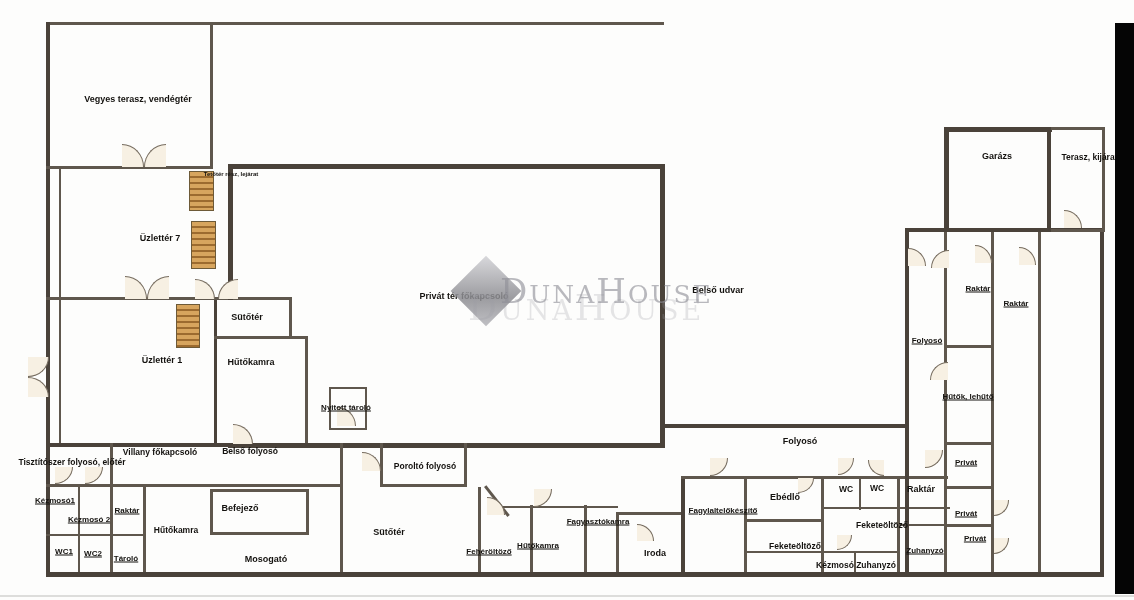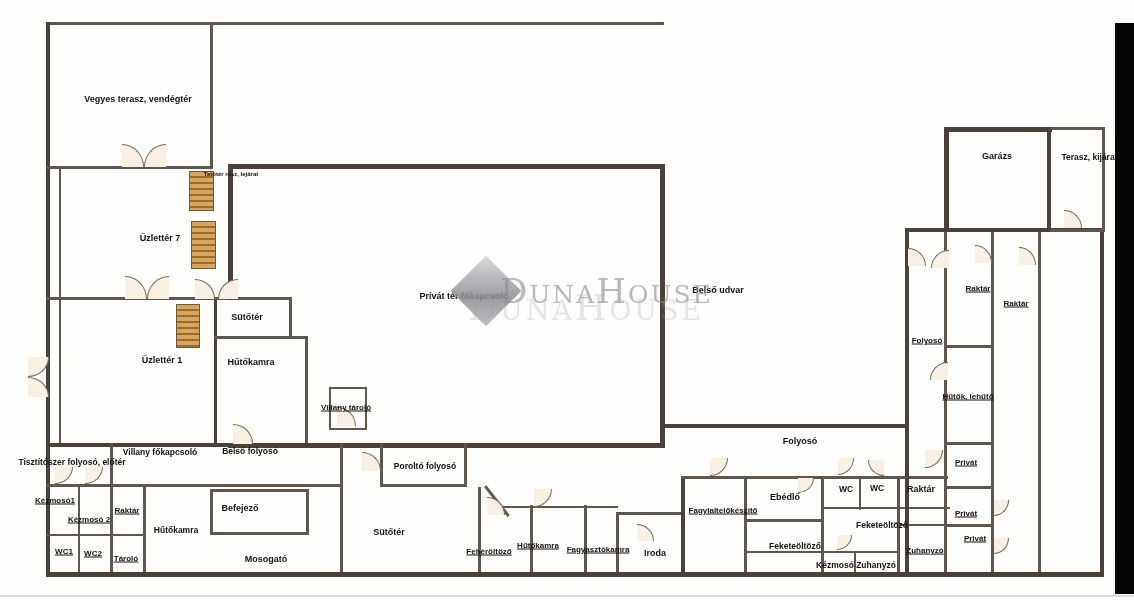--- a/index.html
+++ b/index.html
@@ -162,40 +162,40 @@
   <i class="stairs" style="left:189px;top:171px;width:23px;height:38px"></i>
   <i class="stairs" style="left:191px;top:221px;width:23px;height:46px"></i>
   <i class="stairs" style="left:176px;top:304px;width:22px;height:42px"></i>
 
   <span class="lb" style="left:138px;top:99px">Vegyes terasz, vendégtér</span>
   <span class="lb s6" style="left:231px;top:174px">Tetőtér rész, lejárat</span>
   <span class="lb" style="left:160px;top:238px">Üzlettér 7</span>
   <span class="lb" style="left:247px;top:317px">Sütőtér</span>
   <span class="lb" style="left:162px;top:360px">Üzlettér 1</span>
   <span class="lb" style="left:251px;top:362px">Hűtőkamra</span>
-  <span class="lb s8" style="left:346px;top:407px">Villany tároló</span>
+  <span class="lb s8" style="left:346px;top:407px">Nyitott tároló</span>
   <span class="lb" style="left:464px;top:296px">Privát tér főkapcsoló</span>
   <span class="lb" style="left:718px;top:290px">Belső udvar</span>
   <span class="lb s85" style="left:160px;top:452px">Villany főkapcsoló</span>
   <span class="lb s85" style="left:250px;top:451px">Belső folyosó</span>
   <span class="lb s85" style="left:72px;top:462px">Tisztítószer folyosó, előtér</span>
   <span class="lb s85" style="left:425px;top:466px">Poroltó folyosó</span>
   <span class="lb s8" style="left:55px;top:500px">Kézmosó1</span>
   <span class="lb s8" style="left:89px;top:519px">Kézmosó 2</span>
   <span class="lb s8" style="left:127px;top:510px">Raktár</span>
   <span class="lb s85" style="left:176px;top:530px">Hűtőkamra</span>
   <span class="lb" style="left:240px;top:508px">Befejező</span>
   <span class="lb s8" style="left:64px;top:551px">WC1</span>
   <span class="lb s8" style="left:93px;top:553px">WC2</span>
   <span class="lb s8" style="left:126px;top:558px">Tároló</span>
   <span class="lb" style="left:266px;top:559px">Mosogató</span>
   <span class="lb" style="left:389px;top:532px">Sütőtér</span>
   <span class="lb s8" style="left:489px;top:551px">Fehéröltöző</span>
   <span class="lb s8" style="left:538px;top:545px">Hűtőkamra</span>
-  <span class="lb s8" style="left:598px;top:549px">Fagyasztókamra</span>
+  <span class="lb s8" style="left:598px;top:521px">Fagyasztókamra</span>
   <span class="lb" style="left:655px;top:553px">Iroda</span>
   <span class="lb" style="left:800px;top:441px">Folyosó</span>
   <span class="lb s8" style="left:723px;top:510px">Fagylaltelőkészítő</span>
   <span class="lb" style="left:785px;top:497px">Ebédlő</span>
   <span class="lb s85" style="left:846px;top:489px">WC</span>
   <span class="lb s85" style="left:877px;top:488px">WC</span>
   <span class="lb" style="left:921px;top:489px">Raktár</span>
   <span class="lb s85" style="left:795px;top:546px">Feketeöltöző</span>
   <span class="lb s85" style="left:882px;top:525px">Feketeöltöző</span>
   <span class="lb s85" style="left:835px;top:565px">Kézmosó</span>

